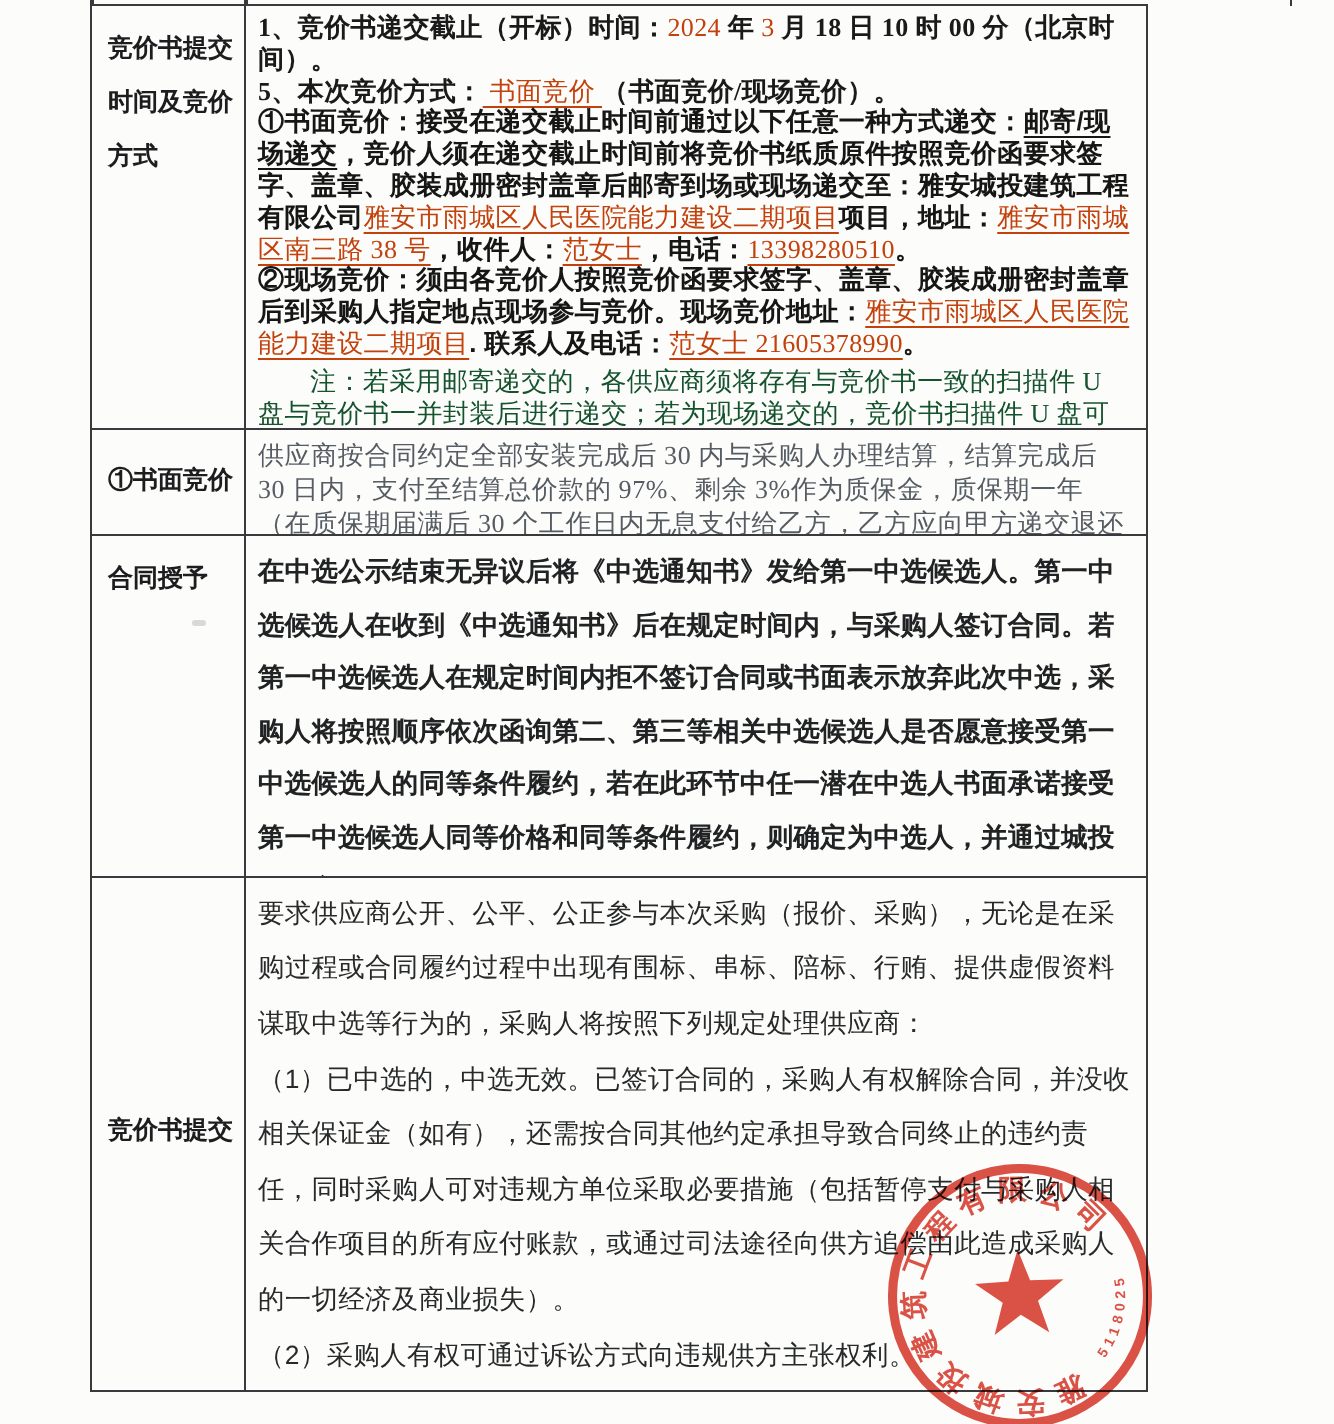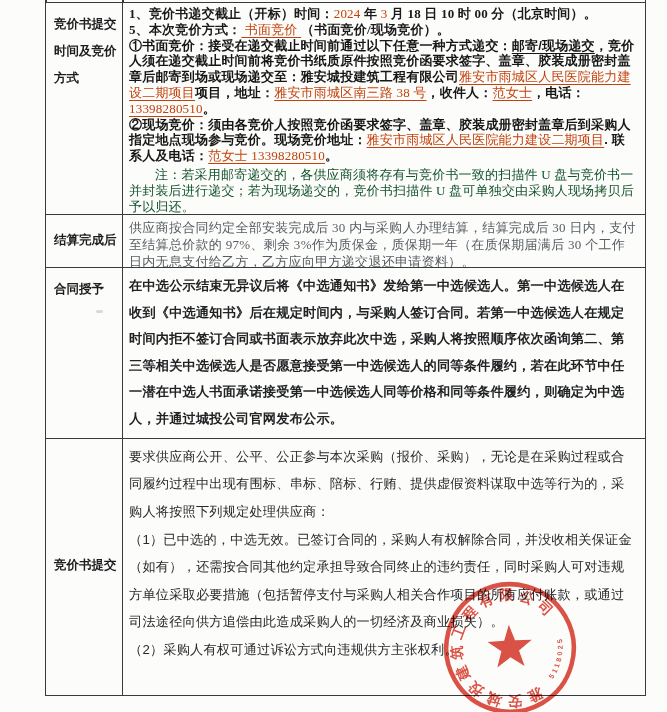--- a/index.html
+++ b/index.html
@@ -1,18 +1,18 @@
 <!DOCTYPE html>
 <html><head>
 <meta charset="utf-8">
 <style>
   html,body{margin:0;padding:0;background:#ffffff;}
   .page{position:relative;width:667px;height:712px;background:#fcfcfa;overflow:hidden;
         font-family:"Liberation Serif",serif;color:#222;}
-  .tbl{position:absolute;left:45px;top:2px;width:601px;height:694px;
+  .tbl{position:absolute;left:45px;top:2px;width:529px;height:694px;
        border:1.5px solid #3a3a3e;box-sizing:border-box;display:flex;flex-direction:column;background:transparent;}
   .stub{position:absolute;width:1.5px;height:3px;top:0;background:#3a3a3e;}
   .trow{display:flex;box-sizing:border-box;border-top:1.5px solid #3a3a3e;overflow:hidden;}
   .trow.r1{border-top:none;}
   .th{width:77px;flex:0 0 77px;border-right:1.5px solid #3a3a3e;box-sizing:border-box;
       font-family:"Liberation Sans",sans-serif;font-weight:bold;font-size:12.5px;color:#1d1d1f;
       padding-left:8px;display:flex;flex-direction:column;}
   .lbl-line{line-height:24px;margin-bottom:3px;white-space:nowrap;}
   .r1 .th{padding-top:9px;}
   .r2 .th{justify-content:center;}
@@ -54,28 +54,28 @@
     <div class="trow r1" style="height:212px">
       <div class="th">
           <div class="lbl-line">竞价书提交</div>
           <div class="lbl-line">时间及竞价</div>
           <div class="lbl-line">方式</div>
         </div>
       <div class="td">
           <p class="para"><span class="b1">1、竞价书递交截止（开标）时间：</span><span class="fill">2024</span><span class="b1"> 年 </span><span class="fill">3</span><span class="b1"> 月 18 日 10 时 00 分（北京时间）。</span></p>
           <p class="para"><span class="b1">5、本次竞价方式：</span><span class="fill ul"> 书面竞价 </span><span class="b1">（书面竞价/现场竞价）。</span></p>
           <p class="para"><span class="b2">①书面竞价：接受在递交截止时间前通过以下任意一种方式递交：</span><span class="b2 ul">邮寄/现场递交</span><span class="b2">，竞价人须在递交截止时间前将竞价书纸质原件按照竞价函要求签字、盖章、胶装成册密封盖章后邮寄到场或现场递交至：雅安城投建筑工程有限公司</span><span class="fill ul">雅安市雨城区人民医院能力建设二期项目</span><span class="b2">项目，地址：</span><span class="fill ul">雅安市雨城区南三路 38 号</span><span class="b2">，收件人：</span><span class="fill ul">范女士</span><span class="b2">，电话：</span><span class="fill ul">13398280510</span><span class="b2">。</span></p>
-          <p class="para"><span class="b2">②现场竞价：须由各竞价人按照竞价函要求签字、盖章、胶装成册密封盖章后到采购人指定地点现场参与竞价。现场竞价地址：</span><span class="fill ul">雅安市雨城区人民医院能力建设二期项目</span><span class="b2">. 联系人及电话：</span><span class="fill ul">范女士 13398280510</span><span class="b2">。</span></p>
+          <p class="para"><span class="b2">②现场竞价：须由各竞价人按照竞价函要求签字、盖章、胶装成册密封盖章后到采购人指定地点现场参与竞价。现场竞价地址：</span><span class="fill ul">雅安市雨城区人民医院能力建设二期项目</span><span class="b2">. 联系人及电话：</span><span class="fill ul">范女士 21605378990</span><span class="b2">。</span></p>
           <p class="para note"><span>注：若采用邮寄递交的，各供应商须将存有与竞价书一致的扫描件 U 盘与竞价书一并封装后进行递交；若为现场递交的，竞价书扫描件 U 盘可单独交由采购人现场拷贝后予以归还。</span></p>
         </div>
     </div>
 
     <div class="trow r2" style="height:53px">
       <div class="th">
-          <div class="lbl-line">结算完成后</div>
+          <div class="lbl-line">①书面竞价</div>
         </div>
       <div class="td">
           <p class="para"><span>供应商按合同约定全部安装完成后 30 内与采购人办理结算，结算完成后 30 日内，支付至结算总价款的 97%、剩余 3%作为质保金，质保期一年（在质保期届满后 30 个工作日内无息支付给乙方，乙方应向甲方递交退还申请资料）。</span></p>
         </div>
     </div>
 
     <div class="trow r3" style="height:171px">
       <div class="th">
           <div class="lbl-line">合同授予</div>
         </div>

